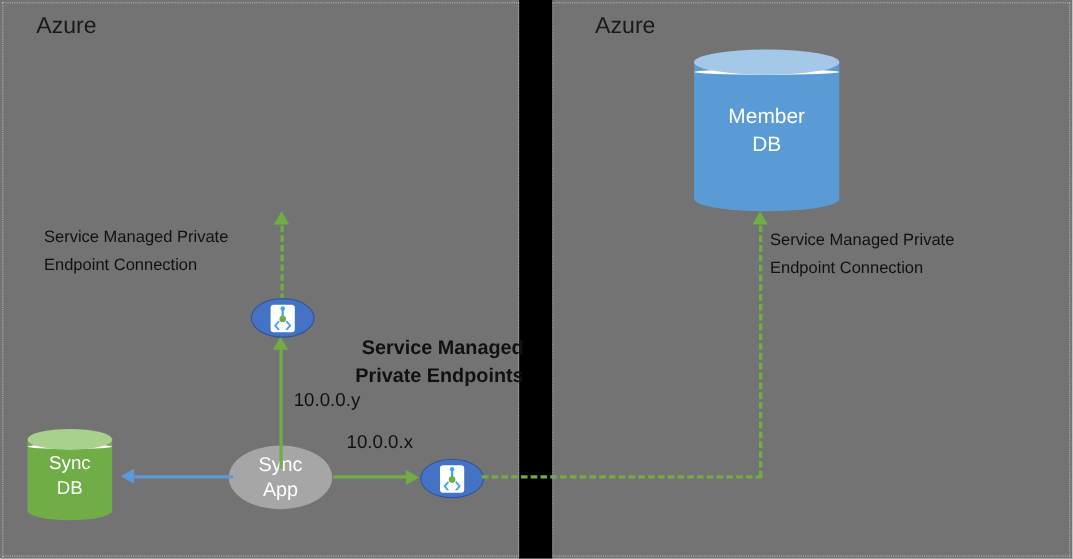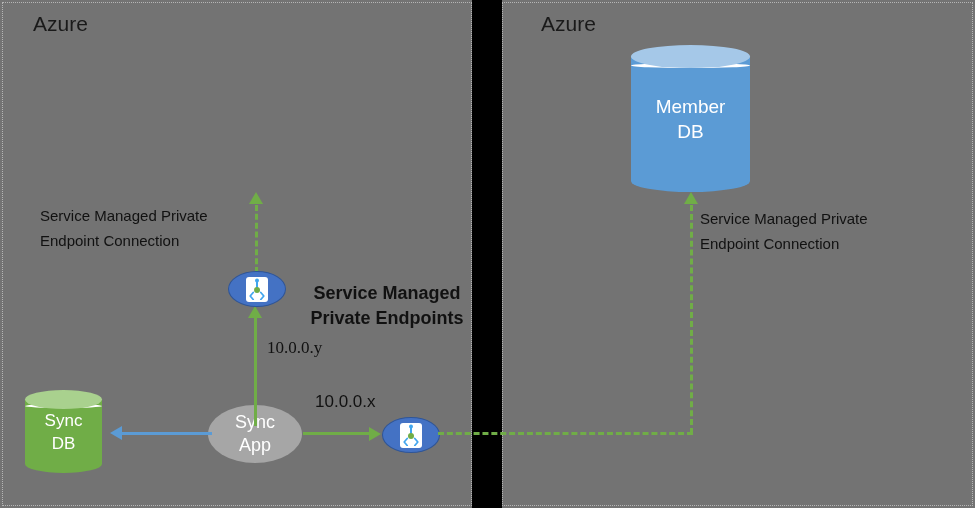--- a/index.html
+++ b/index.html
@@ -220,24 +220,24 @@
         <circle cx="10" cy="12" r="3" fill="#70AD47"></circle>
         <path d="M6.2 14.5 L3.2 18 L6.2 21.5" fill="none" stroke="#41A5EE" stroke-width="1.7" stroke-linecap="round" stroke-linejoin="round"></path>
         <path d="M13.8 14.5 L16.8 18 L13.8 21.5" fill="none" stroke="#41A5EE" stroke-width="1.7" stroke-linecap="round" stroke-linejoin="round"></path>
       </svg>
     </div>
   </div>
 
   <div class="seg seg-v-solid" style="left:254px; top:318px; height:108px;"></div>
   <div class="arrow-up" style="left:248px; top:306px;"></div>
 
-  <div class="note bold" style="left:298px; top:281px; width:178px; text-align:center;">Service Managed
+  <div class="note bold" style="left:298px; top:304px; width:178px; text-align:right;">Service Managed
 Private Endpoints</div>
 
-  <div class="ip-label" style="left:267px; top:338px;font-family:Liberation Serif, serif;">10.0.0.y</div>
+  <div class="ip-label" style="left:267px; top:354px;">10.0.0.y</div>
 
   <div class="cyl" style="left:25px; top:390px; width:77px; height:83px;">
     <div class="bottom" style="background:#70AD47; height:18px;"></div>
     <div class="body" style="background:#70AD47; top:9px; bottom:9px;"></div>
     <div class="top-gap" style="top:14px; height:4px;"></div>
     <div class="top" style="background:#A9D18E; height:19px;"></div>
     <div class="cyl-label" style="font-size:17px; line-height:23px;">Sync
 DB</div>
   </div>
 
@@ -264,21 +264,21 @@
         <path d="M13.8 14.5 L16.8 18 L13.8 21.5" fill="none" stroke="#41A5EE" stroke-width="1.7" stroke-linecap="round" stroke-linejoin="round"></path>
       </svg>
     </div>
   </div>
 
   <div class="seg seg-h-dash" style="left:438px; top:432px; width:255px; z-index:6;"></div>
 
   <div class="seg seg-v-dash" style="left:690px; top:205px; height:229px;"></div>
   <div class="arrow-up" style="left:684px; top:192px;"></div>
 
-  <div class="cyl" style="left:631px; top:45px; width:119px; height:147px;">
+  <div class="cyl" style="left:631px; top:45px; width:132px; height:147px;">
     <div class="bottom" style="background:#5B9BD5;"></div>
     <div class="body" style="background:#5B9BD5;"></div>
     <div class="top-gap"></div>
     <div class="top" style="background:#A5C8E8;"></div>
     <div class="cyl-label">Member
 DB</div>
   </div>
 
   <div class="note" style="left:700px; top:206px; width:220px; text-align:left;">Service Managed Private
 Endpoint Connection</div>

